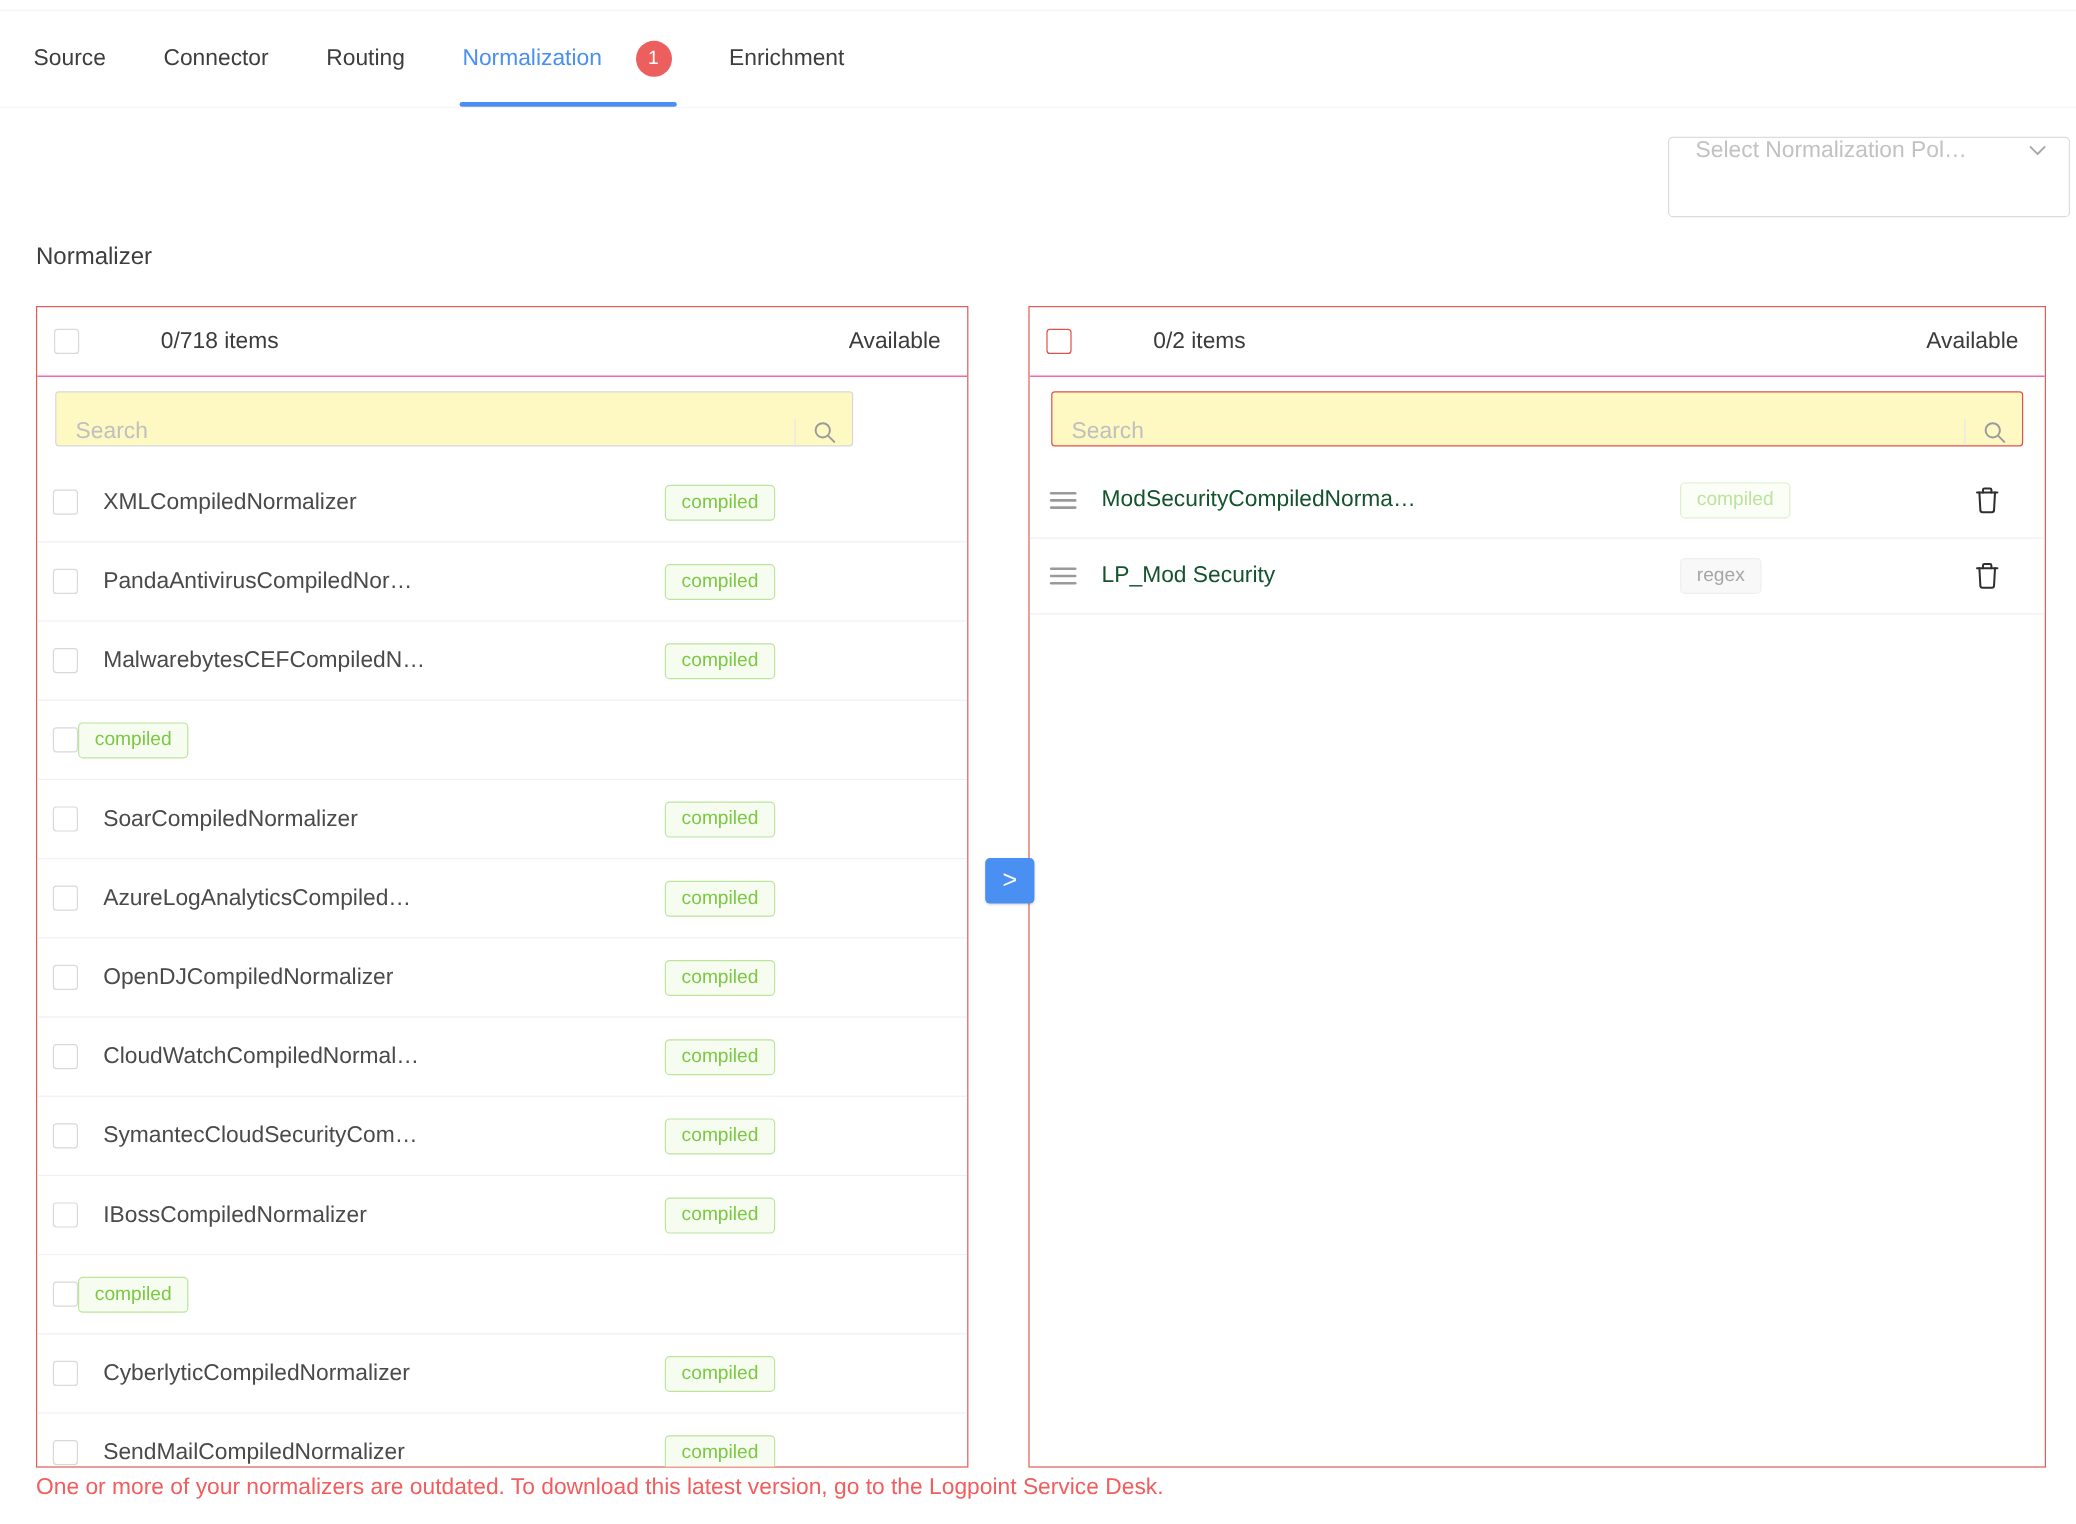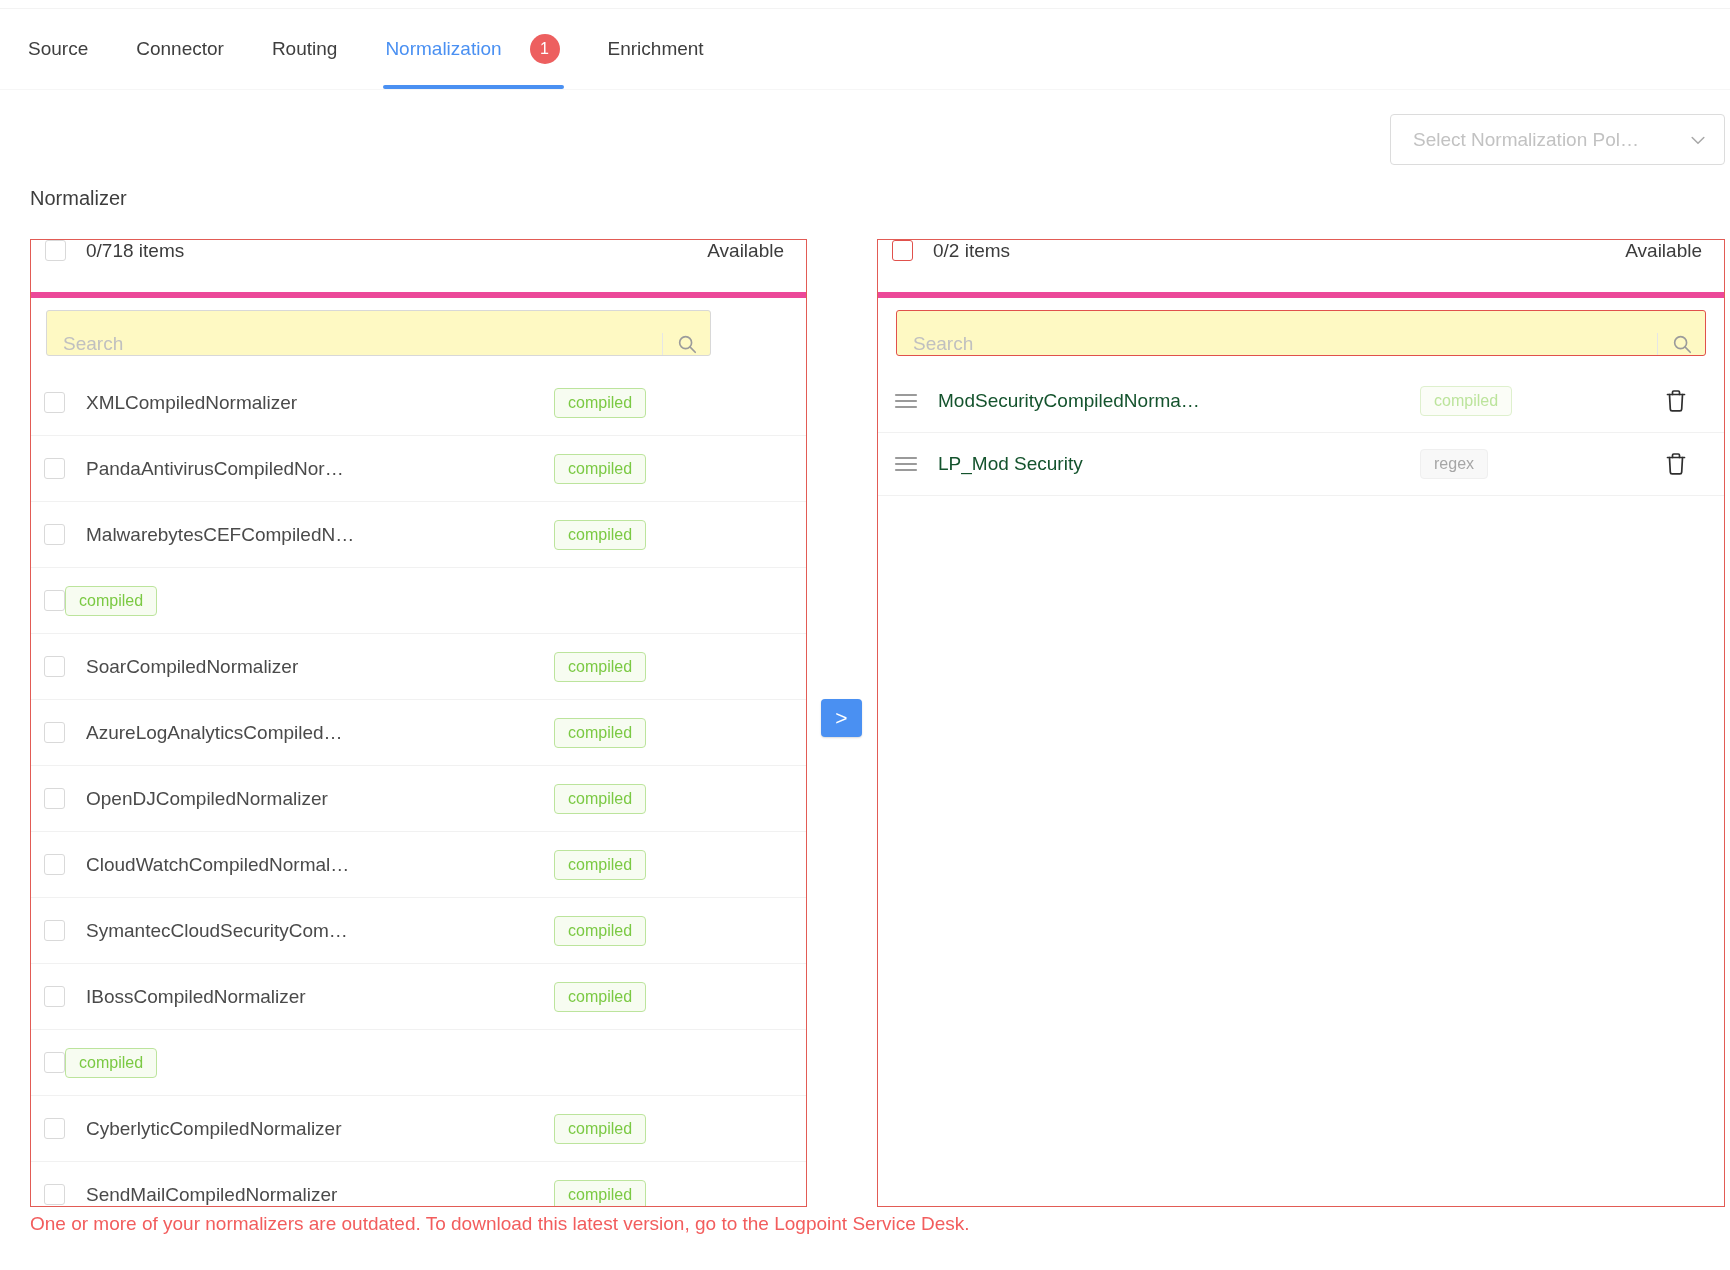--- a/index.html
+++ b/index.html
@@ -14,35 +14,35 @@
     font-size:19px; color:#3e3e3e; cursor:pointer; white-space:nowrap; }
   .tab.active { color:#4a90f2;gap:16px; }
   .tab.active::after { content:""; position:absolute; left:-2px; right:-4px; bottom:0;
     height:4px; background:#4a90f2; border-radius:2px; }
   .tab-badge { display:inline-flex; align-items:center; justify-content:center;
     width:30px; height:30px; border-radius:50%; background:#ed5f5f; color:#fff;
     font-size:16px; margin-left:12px; }
 
   
   .toolbar { display:flex; justify-content:flex-end; padding:24px 5px 0 30px; }
-  .dropdown { width:335px; height:51px; border:1px solid #dcdcdc; border-radius:4px;
-    display:flex; align-items:center; padding:0 16px 0 22px; cursor:pointer; background:#fff; }
+  .dropdown { width:335px; height:67px; border:1px solid #dcdcdc; border-radius:4px;
+    display:flex; padding:0 16px 0 22px; cursor:pointer; background:#fff; }
   .dropdown .ph { flex:1; font-size:19px; color:#c2c2c2; white-space:nowrap; overflow:hidden; }
   .chev { width:20px; height:20px; flex:0 0 auto; }
 
   .section-label { font-size:20px; color:#3d3d3d; padding:22px 0 0 30px; }
 
   
   .panels { position:relative; margin:29px 5px 0 30px; display:flex; }
   .panel { border:1px solid #e25b55; background:#fff; height:968px; overflow:hidden; }
   .panel-left  { width:777px; }
-  .panel-right { width:848px; margin-left:70px; }
-
-  .phead { height:58px; display:flex; align-items:flex-start; padding:0 22px 0 14px;
-    border-bottom:6px solid #ec4899; }
+  .panel-right { width:848px; margin-left:50px; }
+
+  .phead { height:58px; display:flex; align-items:center; padding:0 22px 0 14px;
+    border-bottom:1px solid #ec4899;gap:48px; }
   .phead .count { font-size:19px; color:#3c3c3c; margin-left:20px; }
   .phead .avail { margin-left:auto; font-size:19px; color:#3c3c3c; }
 
   .cb { width:21px; height:21px; border:1px solid #d9d9d9; border-radius:3px;
     background:#fff; flex:0 0 auto; cursor:pointer; }
   .cb.red { border-color:#e0514c; }
 
   .search-wrap { padding:12px 0 14px 15px; }
   .panel-right .search-wrap { padding-right:18px; padding-left:18px; }
   .search-box { height:46px; border:1px solid #d8d8d8; border-radius:3px;

